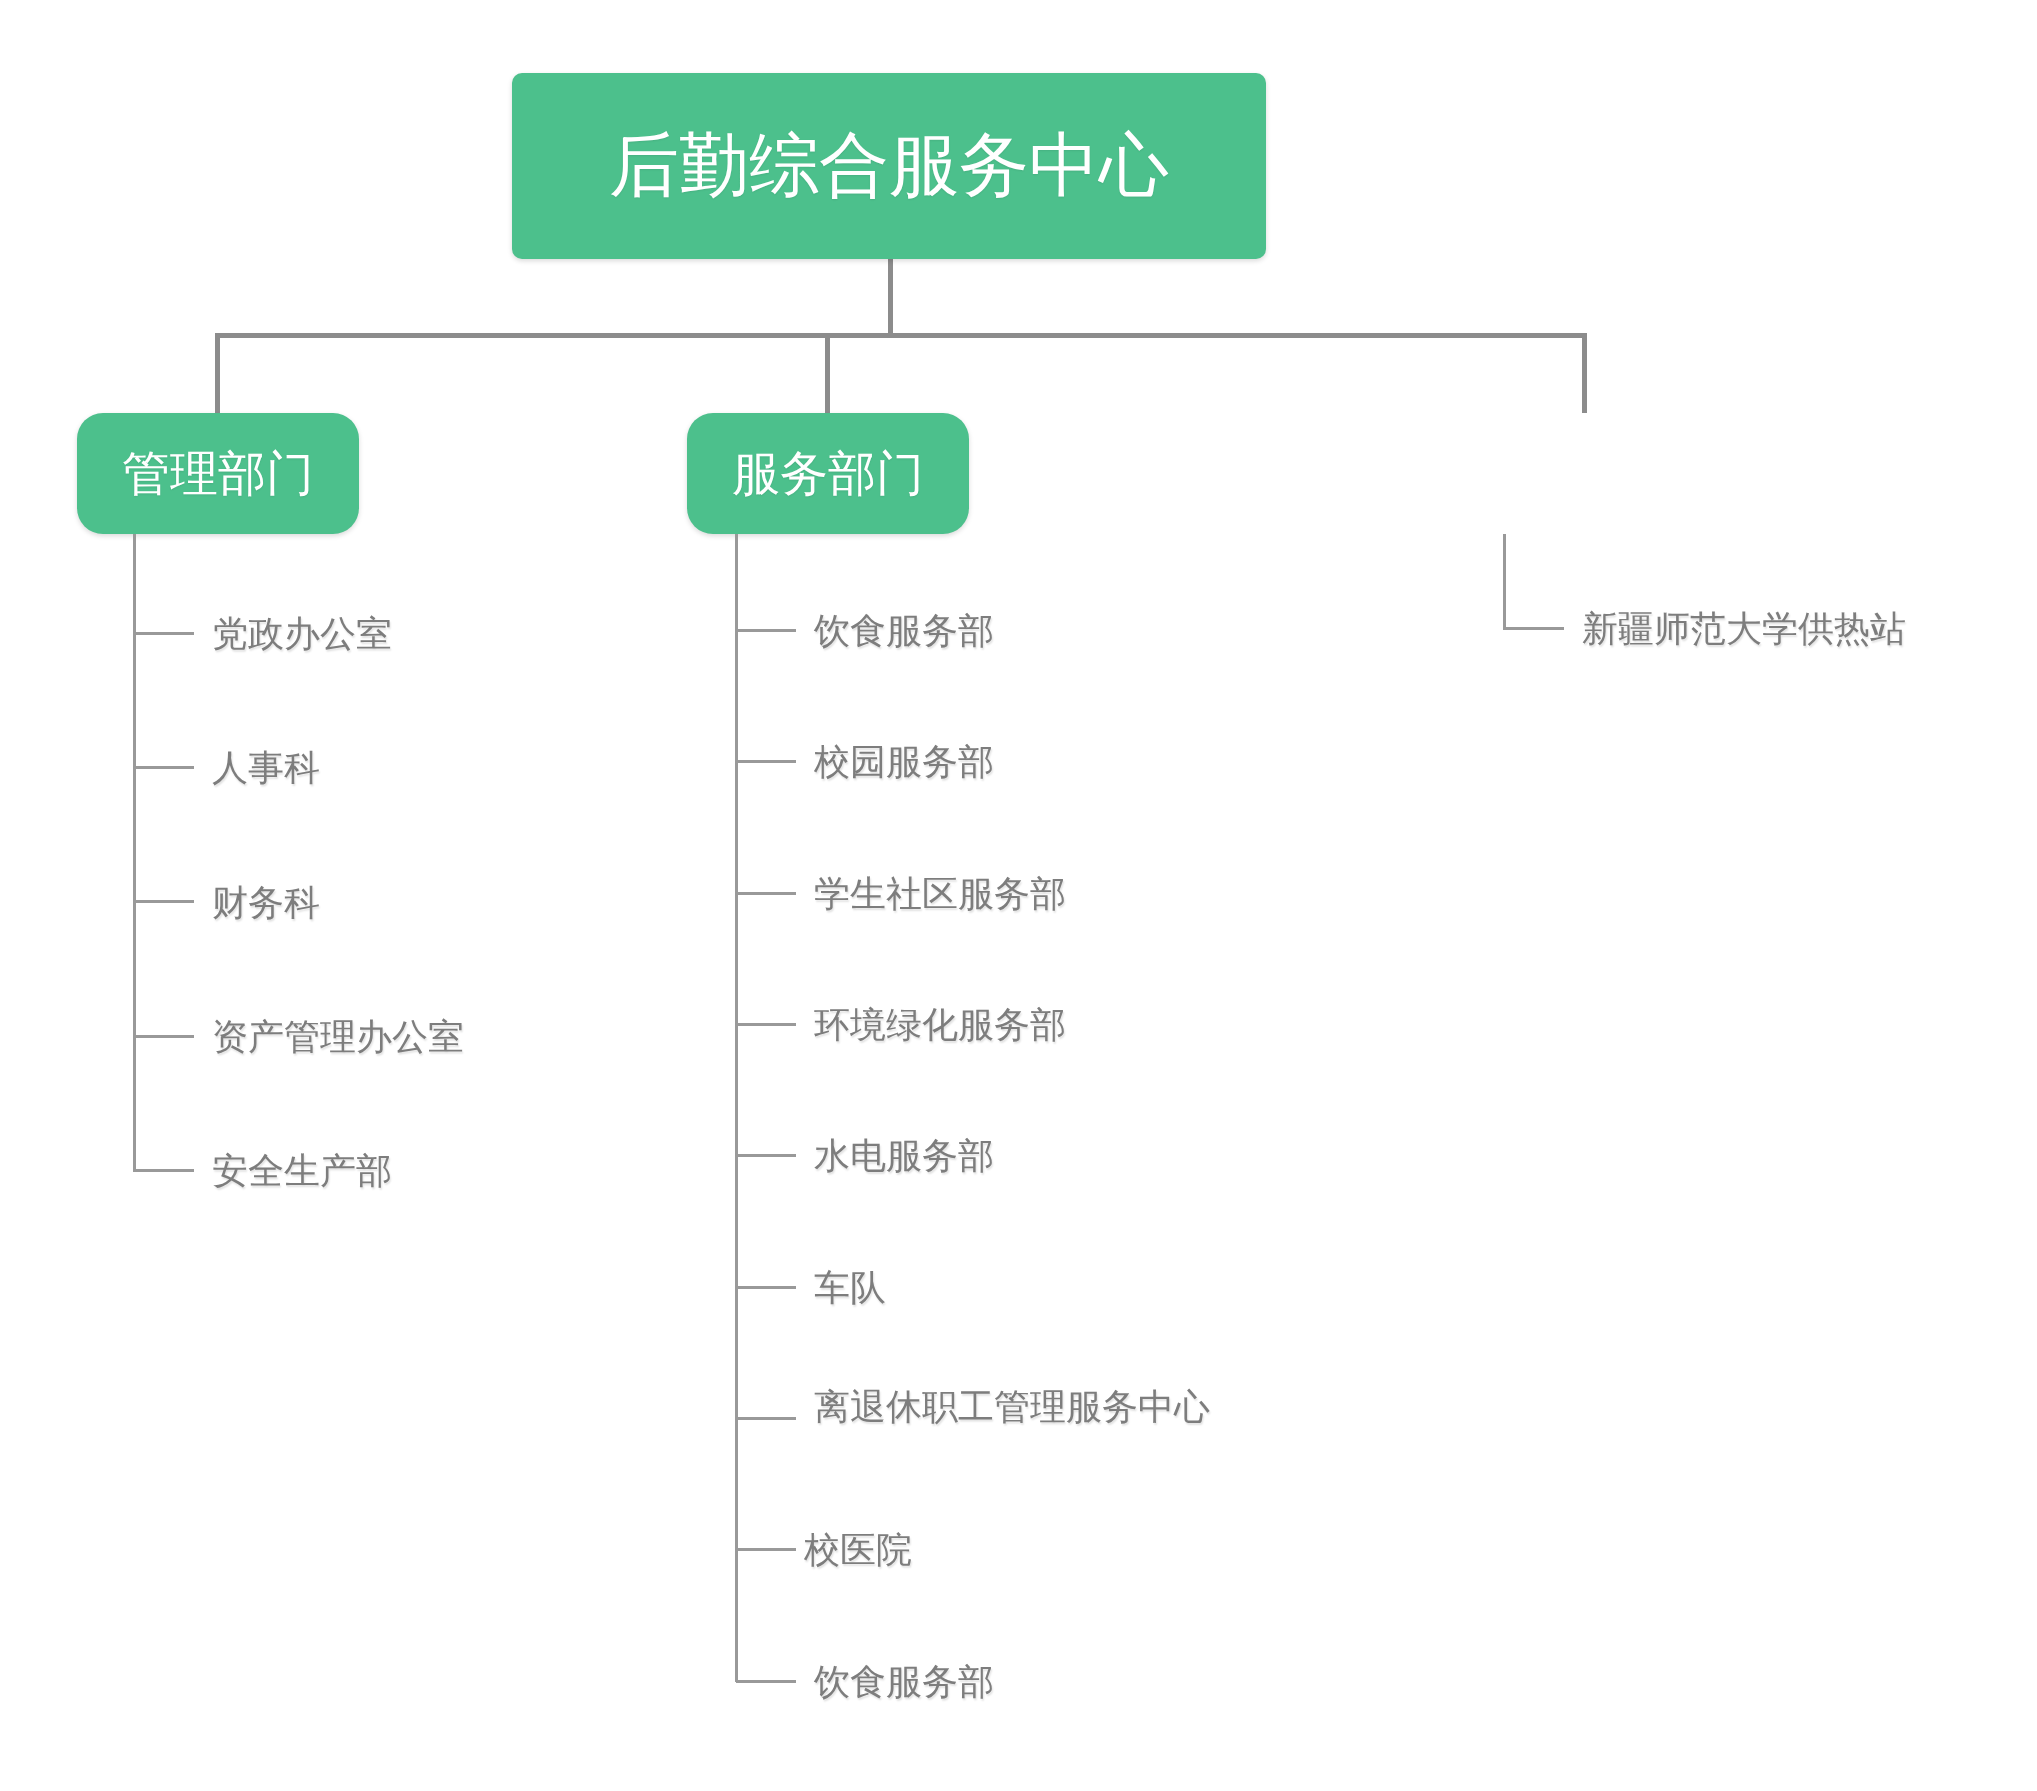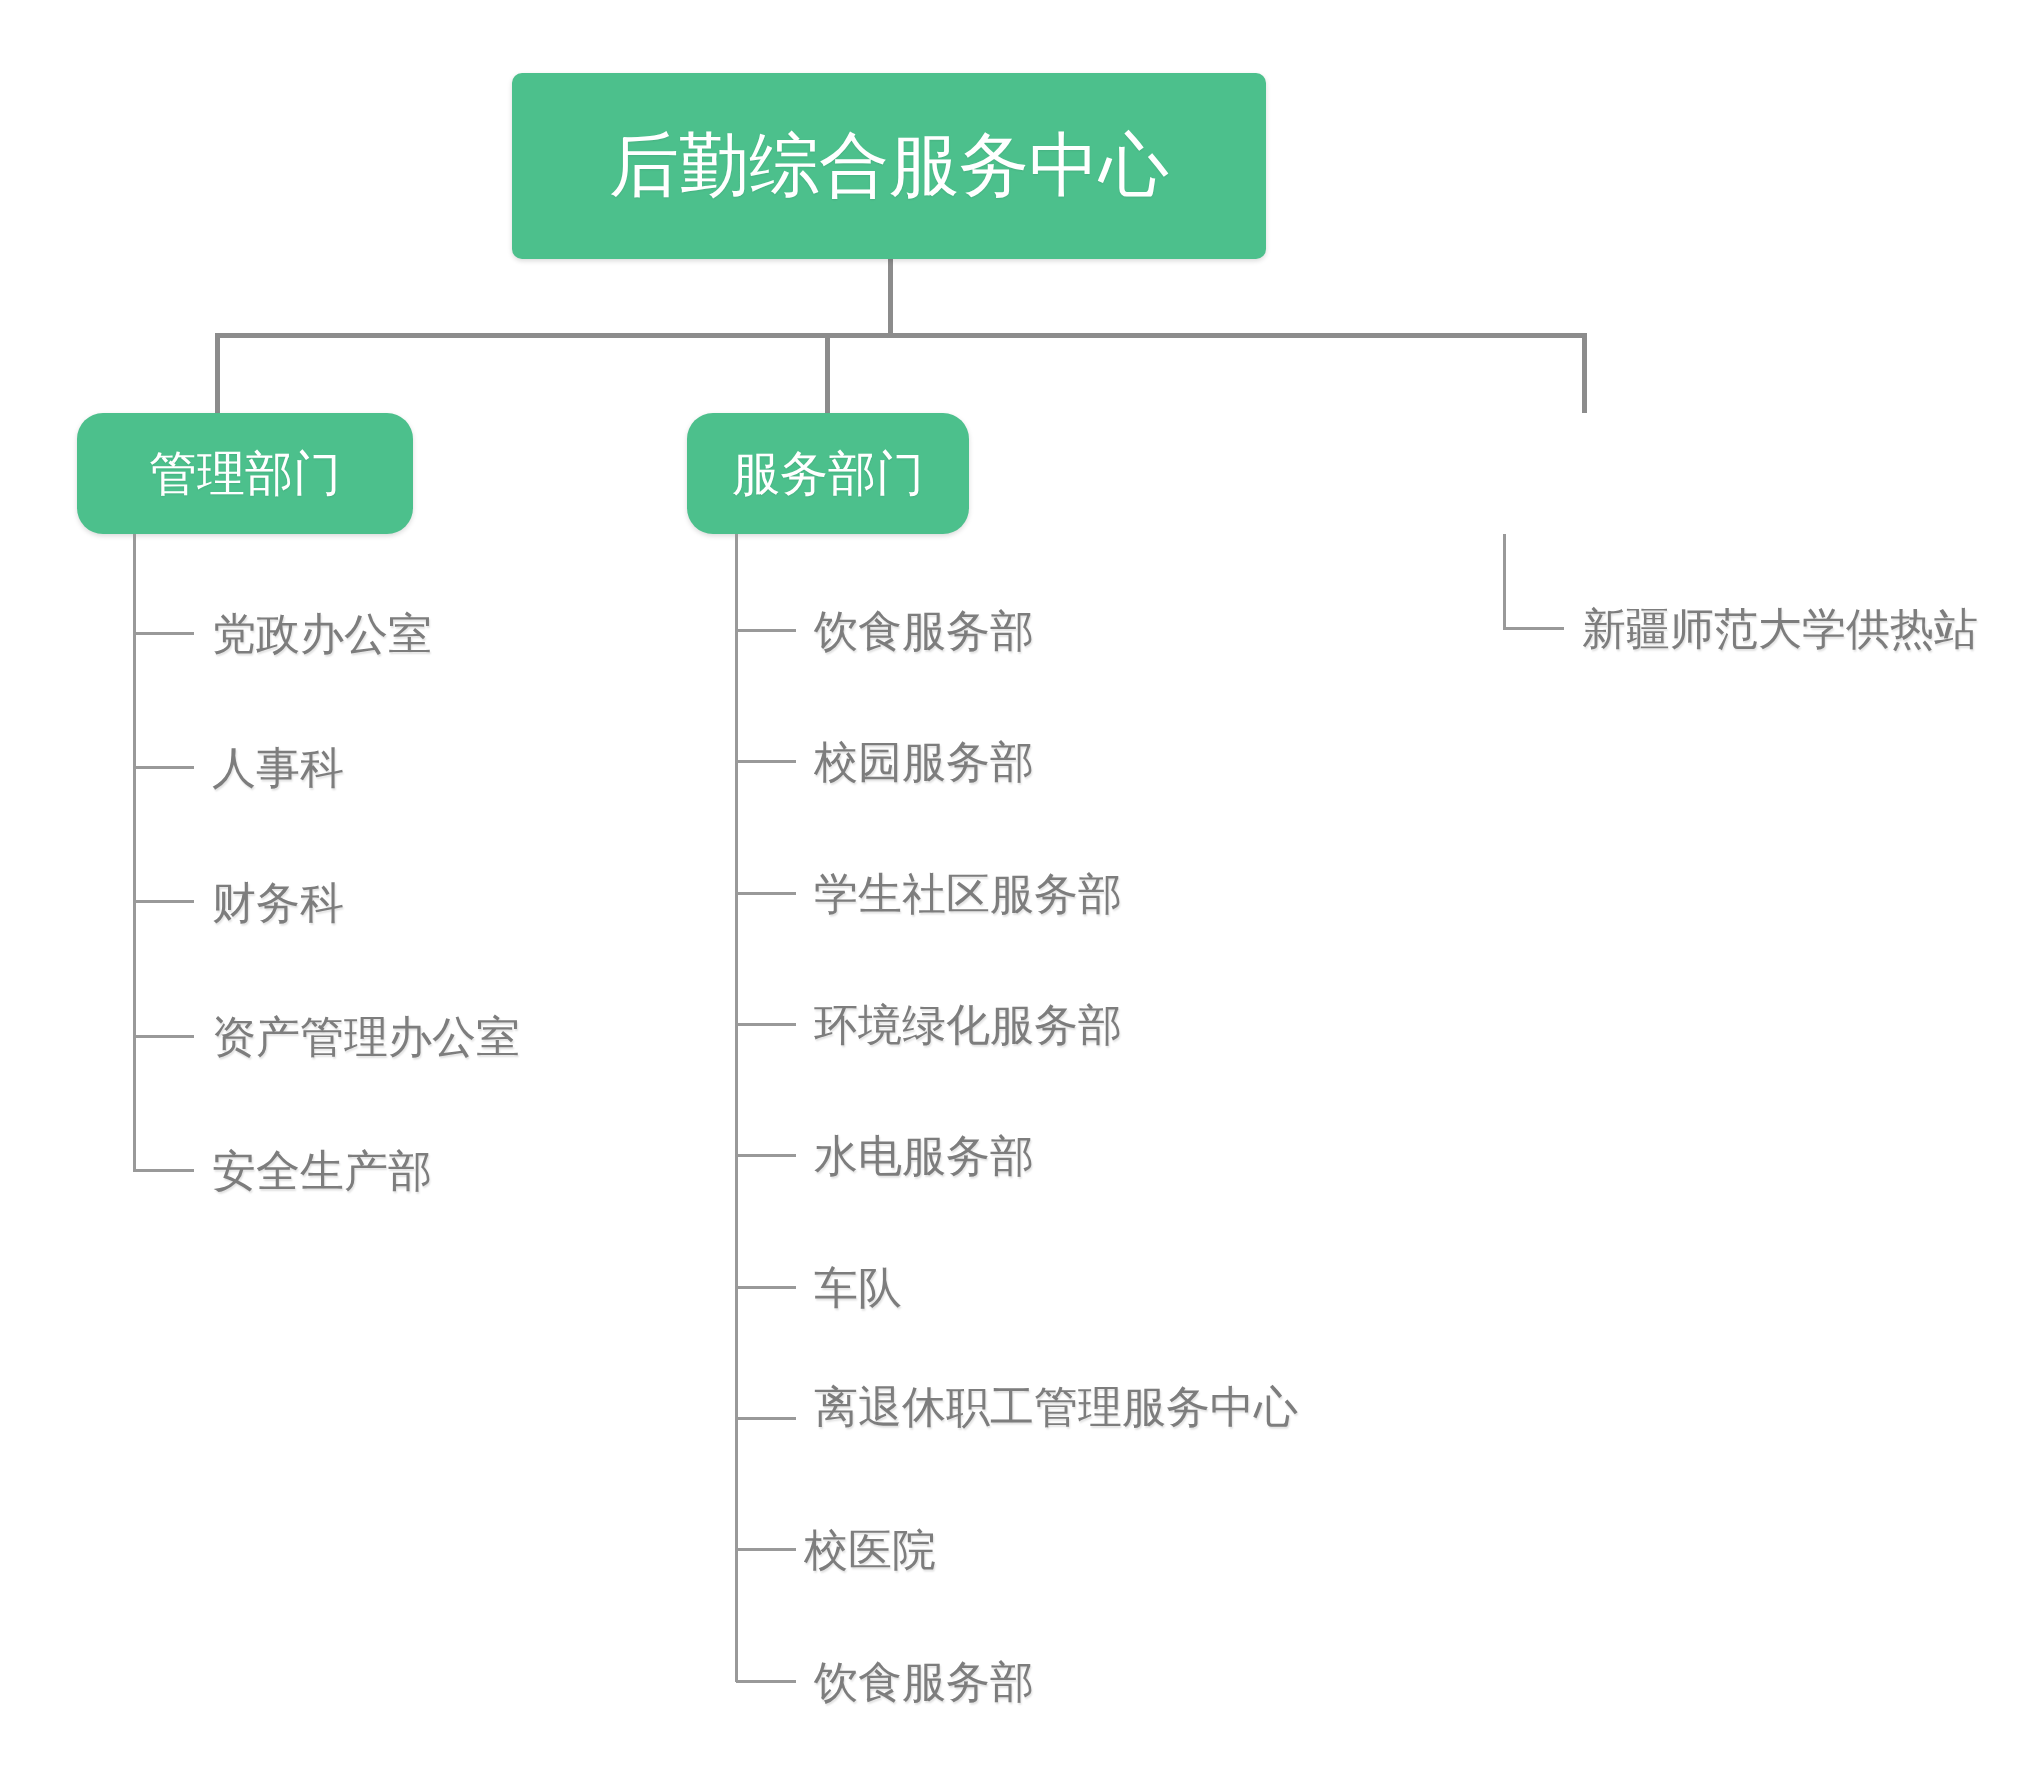--- a/index.html
+++ b/index.html
@@ -42,21 +42,21 @@
     position: absolute;
     background: var(--connector, #8c8c8c);
   }
   .line.child {
     background: var(--child-connector, #999999);
   }
   .child-label {
     position: absolute;
     height: 44px;
     line-height: 44px;
-    font-size: 44px;
+    font-size: 36px;
     color: var(--child-text, #7d7d7d);
     white-space: nowrap;
     text-shadow: 1px 2px 2px rgba(0,0,0,0.12);
     cursor: pointer;
   }
 </style>
 </head>
 <body>
 
 <div class="canvas">
@@ -64,21 +64,21 @@
   <div class="line" style="left:888px; top:257px; width:5px; height:80px;"></div>
   <div class="line" style="left:215px; top:333px; width:1371px; height:5px;"></div>
   <div class="line" style="left:215px; top:333px; width:5px; height:80px;"></div>
   <div class="line" style="left:825px; top:333px; width:5px; height:80px;"></div>
   <div class="line" style="left:1582px; top:333px; width:5px; height:80px;"></div>
 
   <div class="node root" style="left:512px; top:73px; width:754px; height:186px;">
     <span>后勤综合服务中心</span>
   </div>
 
-  <div class="node branch" style="left:77px; top:413px; width:336px; height:121px;">
+  <div class="node branch" style="left:77px; top:413px; width:282px; height:121px;">
     <span>管理部门</span>
   </div>
   <div class="node branch" style="left:687px; top:413px; width:282px; height:121px;">
     <span>服务部门</span>
   </div>
 
   <div class="line child" style="left:133px; top:534px; width:3px; height:638px;"></div>
   <div class="line child" style="left:134px; top:632px; width:60px; height:3px;"></div>
   <div class="line child" style="left:134px; top:766px; width:60px; height:3px;"></div>
   <div class="line child" style="left:134px; top:900px; width:60px; height:3px;"></div>

